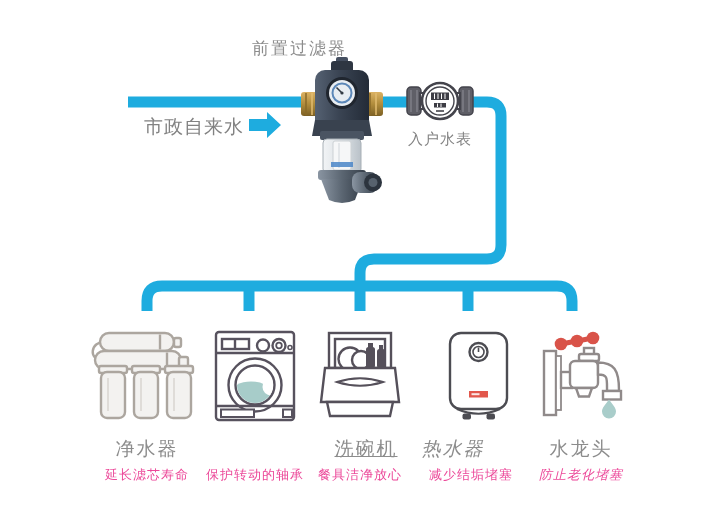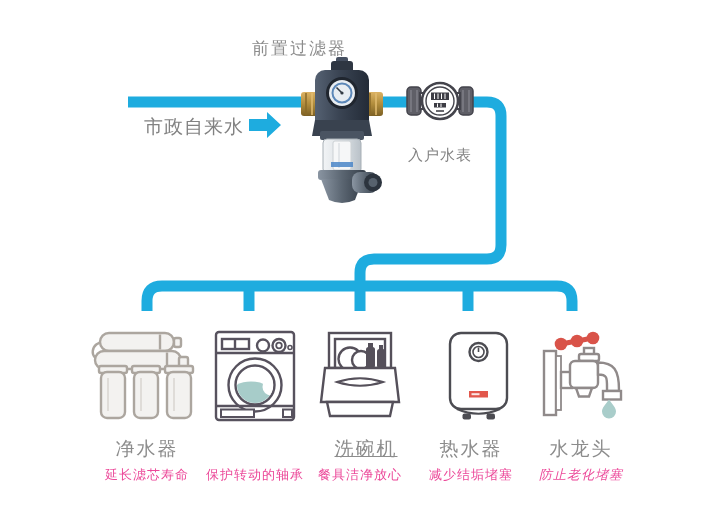--- a/index.html
+++ b/index.html
@@ -4,21 +4,21 @@
 <style>
   html,body{margin:0;padding:0;background:#fff;}
   .stage{
     position:relative;width:706px;height:526px;background:#fff;overflow:hidden;
     font-family:"DejaVu Sans","Liberation Sans",sans-serif;
   }
   .stage svg{position:absolute;left:0;top:0;}
   .lbl{position:absolute;color:#8A8A8A;white-space:nowrap;}
   .lbl-title{top:37px;left:252px;width:200px;font-size:17px;letter-spacing:2px;color:#8C8C8C;}
   .lbl-source{top:114px;left:144px;font-size:19px;letter-spacing:1px;color:#828282;}
-  .lbl-meter{top:146px;left:400px;width:80px;text-align:center;font-size:15px;letter-spacing:1px;color:#828282;}
+  .lbl-meter{top:130px;left:400px;width:80px;text-align:center;font-size:15px;letter-spacing:1px;color:#828282;}
   .app-name{position:absolute;top:436px;width:140px;text-align:center;font-size:19px;letter-spacing:2px;color:#8C8C8C;}
   .app-benefit{position:absolute;top:466px;width:160px;text-align:center;font-size:13px;letter-spacing:1px;color:#ec4899;}
 </style>
 </head>
 <body>
 
 <div class="stage">
 
   <svg width="706" height="526" viewBox="0 0 706 526">
     <defs>
@@ -199,21 +199,21 @@
       <path d="M609 399.5 C 612.5 404.5 616 407.5 616 411.5 A 7 7 0 1 1 602 411.5 C 602 407.5 605.5 404.5 609 399.5 Z" fill="#A9CDCA" stroke="none"></path>
     </g>
   </svg>
 
   <div class="lbl lbl-title">前置过滤器</div>
   <div class="lbl lbl-source">市政自来水</div>
   <div class="lbl lbl-meter">入户水表</div>
 
   <div class="app-name" style="left:77px;">净水器</div>
   <div class="app-name" style="left:296px;text-decoration:underline;">洗碗机</div>
-  <div class="app-name" style="left:401px;">热水器</div>
+  <div class="app-name" style="left:383px;font-style:italic;">热水器</div>
   <div class="app-name" style="left:511px;">水龙头</div>
 
   <div class="app-benefit" style="left:67px;">延长滤芯寿命</div>
   <div class="app-benefit" style="left:175px;">保护转动的轴承</div>
   <div class="app-benefit" style="left:280px;">餐具洁净放心</div>
   <div class="app-benefit" style="left:391px;">减少结垢堵塞</div>
   <div class="app-benefit" style="left:501px;font-style:italic;">防止老化堵塞</div>
 
 </div>
 

